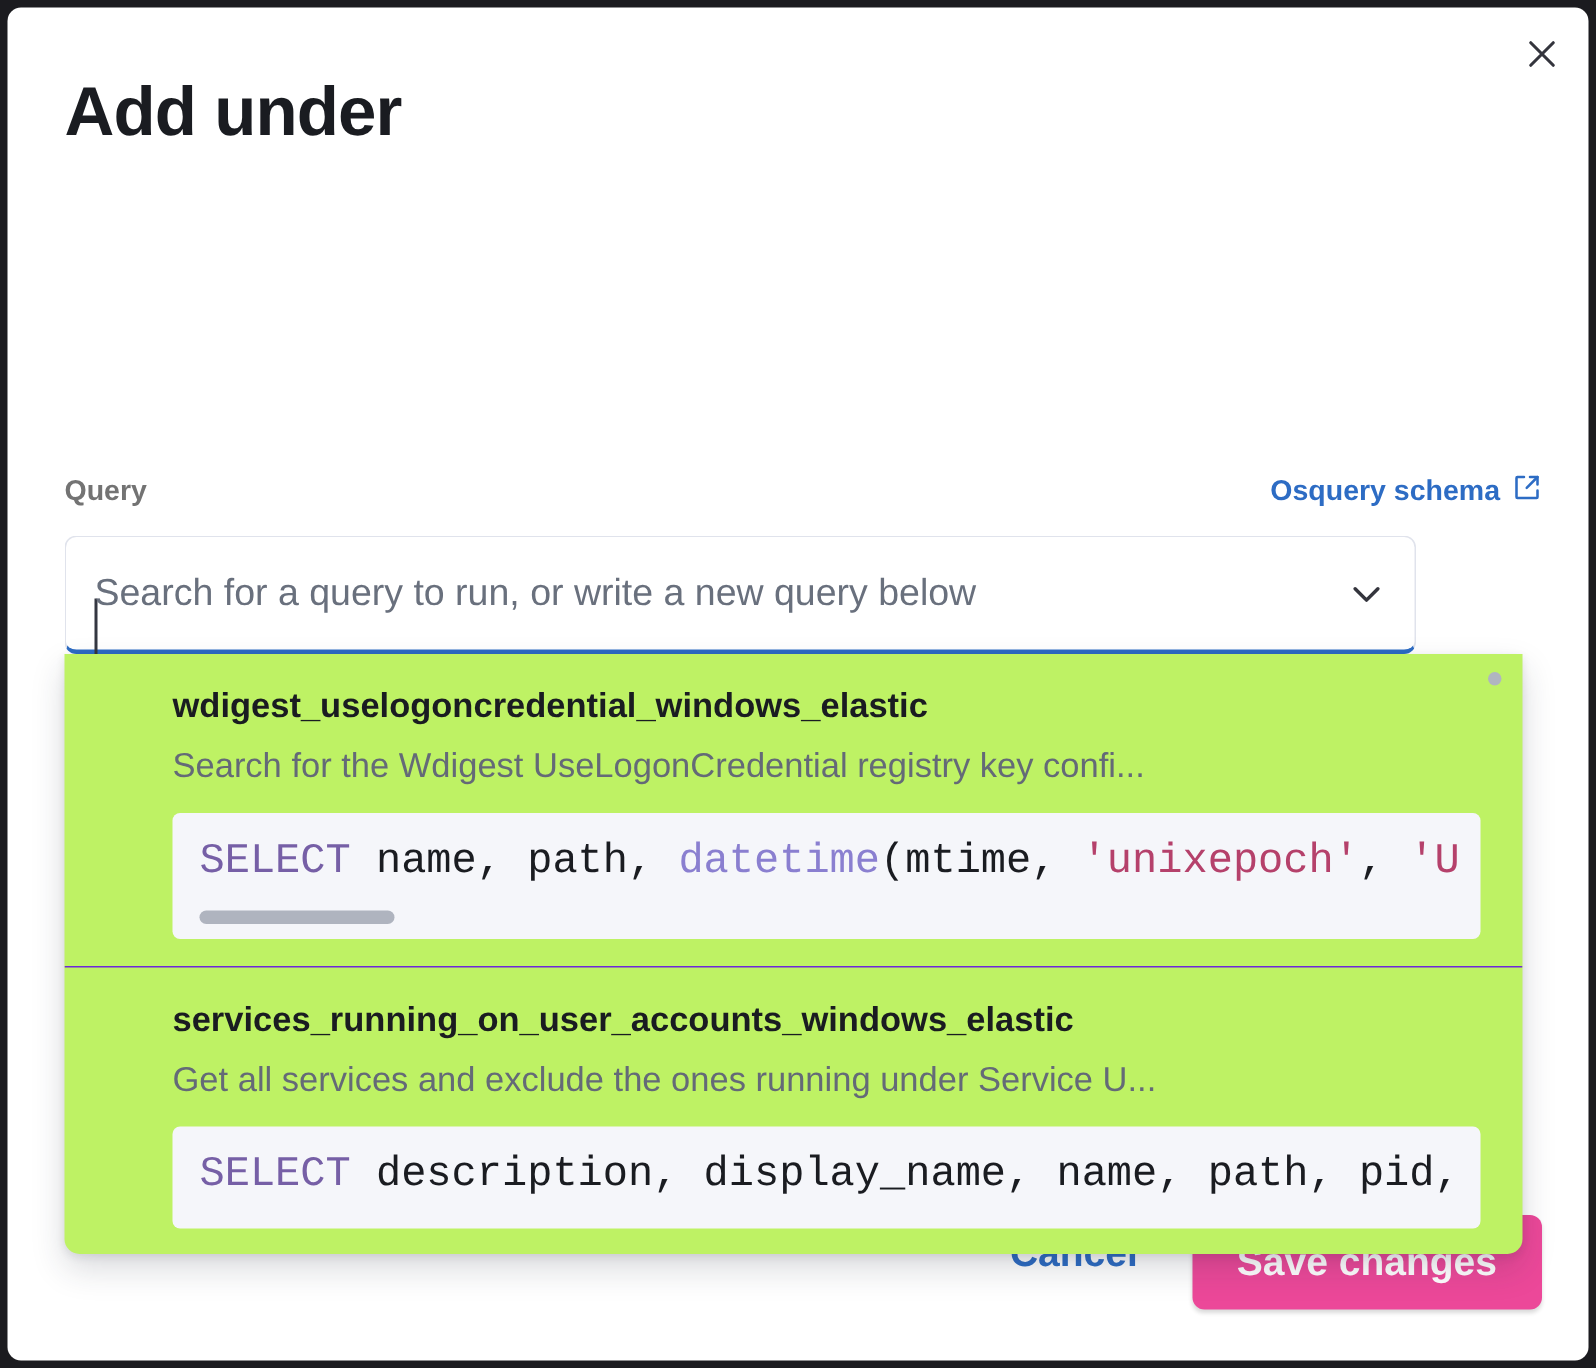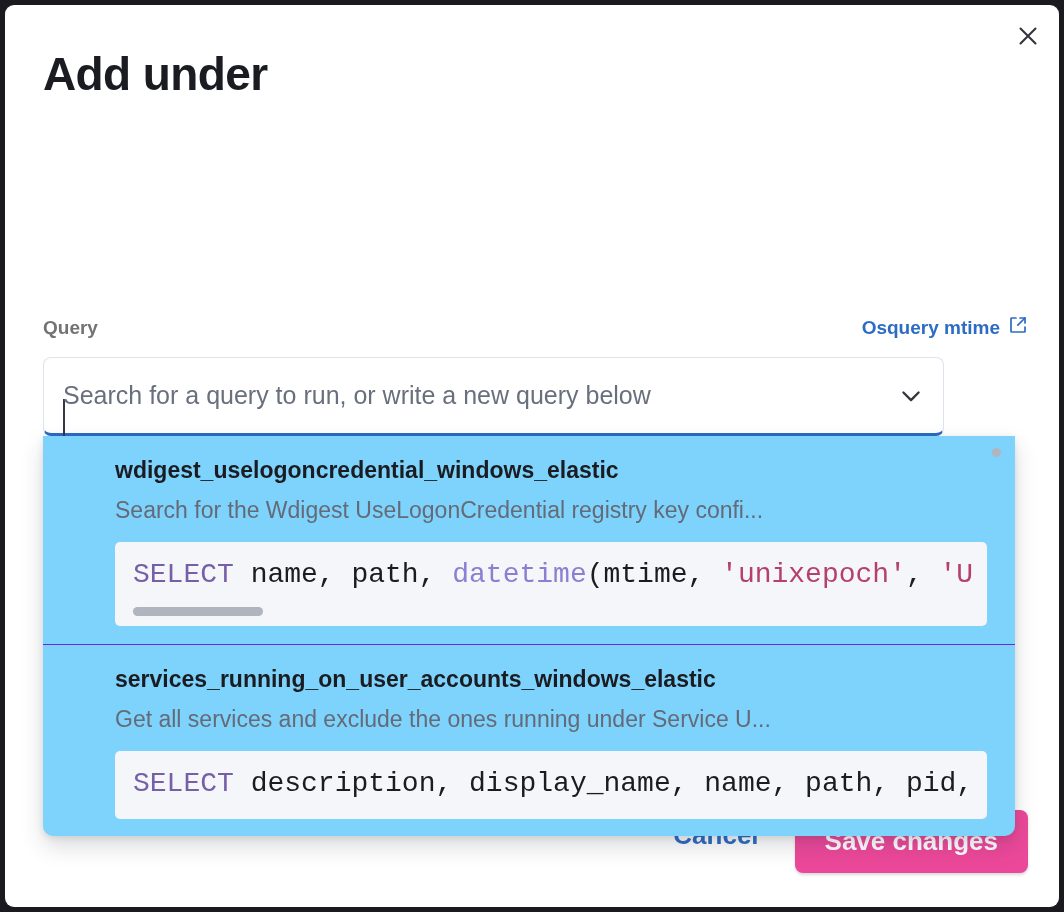--- a/index.html
+++ b/index.html
@@ -157,21 +157,21 @@
     padding: 16px 30px;
     box-shadow: 0 2px 3px rgba(0,0,0,.15);
   }
 
   
   #dropdown {
     position: absolute;
     left: 38px; top: 431px;
     width: 972px;
     height: 400px;
-    background: #7dd3fc;
+    background: #bef264;
     border-radius: 0 0 10px 10px;
     box-shadow: 0 10px 22px rgba(35,40,60,.17), 0 2px 6px rgba(35,40,60,.10);
     overflow: hidden;
   }
   #dropdown-scroll-dot {
     position: absolute;
     right: 14px; top: 12px;
     width: 9px; height: 9px;
     border-radius: 50%;
     background: #b0b5c0;
@@ -243,21 +243,21 @@
       </svg>
     </span>
   </button>
 
   <h1 id="modal-title">Add under</h1>
 
 
   <div id="query-row">
     <span id="query-label">Query</span>
     <a id="schema-link">
-      <span>Osquery mtime</span>
+      <span>Osquery schema</span>
       <span>
         <svg width="20" height="20" viewBox="0 0 20 20" fill="none" aria-hidden="true">
           <path d="M8 3H3.6A.6.6 0 0 0 3 3.6v12.8a.6.6 0 0 0 .6.6h12.8a.6.6 0 0 0 .6-.6V12" stroke="#2d6cc4" stroke-width="1.7" stroke-linecap="round" stroke-linejoin="round"></path>
           <path d="M12 3h5v5" stroke="#2d6cc4" stroke-width="1.7" stroke-linecap="round" stroke-linejoin="round"></path>
           <path d="M17 3l-7.2 7.2" stroke="#2d6cc4" stroke-width="1.7" stroke-linecap="round"></path>
         </svg>
       </span>
     </a>
   </div>
 

